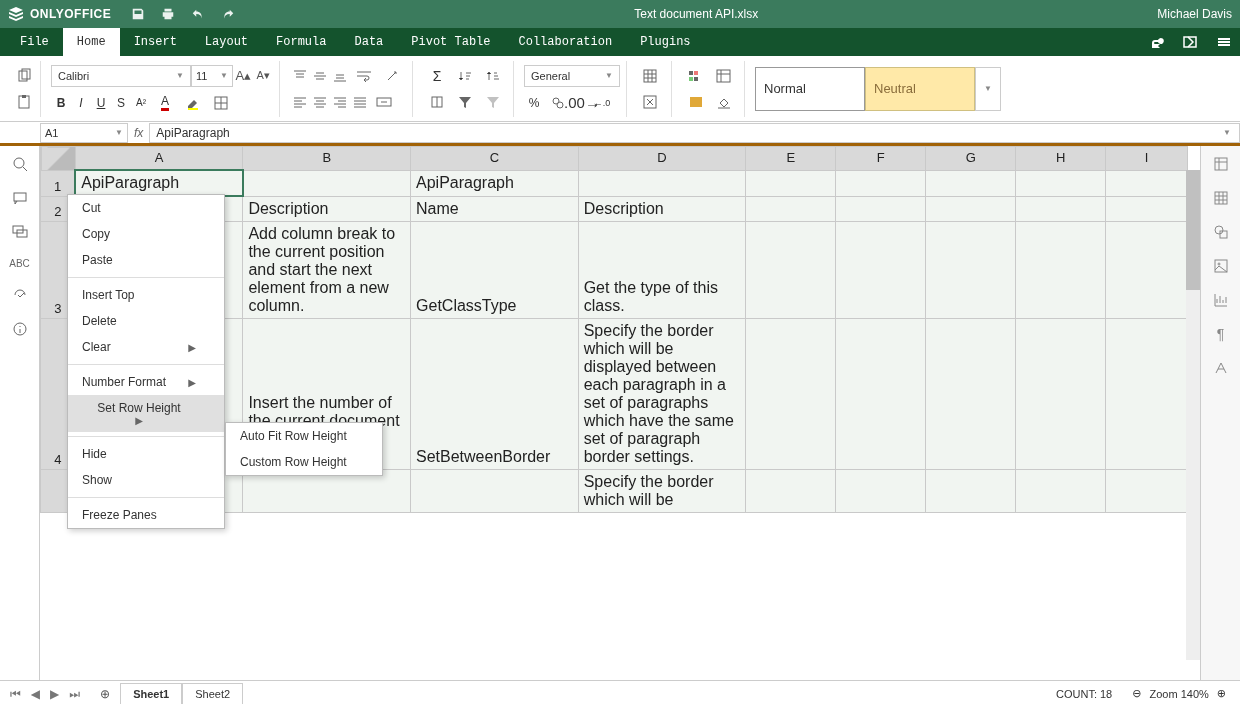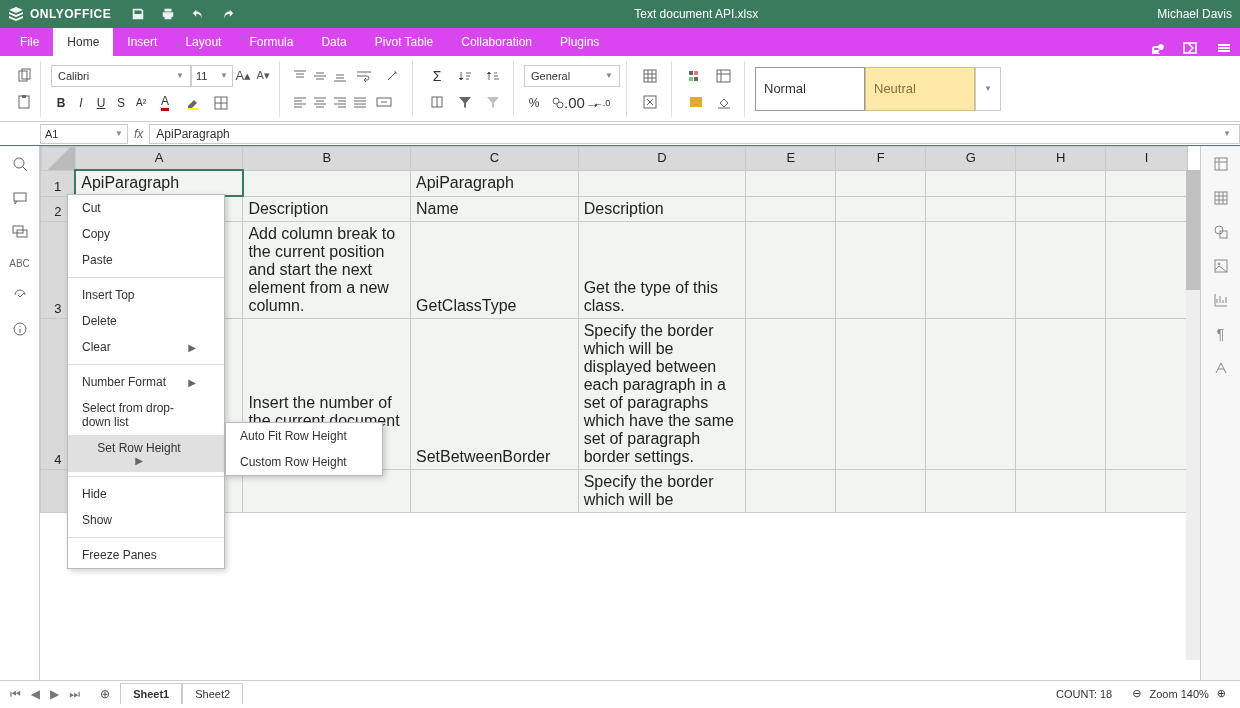--- a/index.html
+++ b/index.html
@@ -4,39 +4,39 @@
 <style>
   * { box-sizing: border-box; margin: 0; padding: 0; }
   body { font-family: Arial, Helvetica, sans-serif; font-size: 12px; color: #333; background: #fff; width: 1240px; height: 708px; overflow: hidden; position: relative; }
   .titlebar { height: 28px; background: #3b7b5d; display: flex; align-items: center; color: #fff; padding: 0 8px; }
   .titlebar .logo { display: flex; align-items: center; gap: 6px; font-weight: bold; letter-spacing: 0.5px; }
   .titlebar .logo svg { fill: #fff; }
   .titlebar .center { flex: 1; text-align: center; font-size: 12px; }
   .titlebar .right { font-size: 12px; }
   .titlebar .qicons { display: flex; gap: 16px; margin-left: 20px; }
   .titlebar .qicons span { cursor: pointer; opacity: 0.9; }
-  .menubar { height: 28px; background: #d946ef; display: flex; align-items: flex-end; color: #fff; position: relative; }
+  .menubar { height: 28px; background: #14532d; display: flex; align-items: center; color: #fff; position: relative; font-family: Liberation Mono, monospace; }
   .menubar .tab { padding: 0 14px; height: 28px; line-height: 28px; cursor: pointer; font-size: 12px; }
   .menubar .tab.active { background: #fff; color: #333; }
   .menubar .tab.file { margin-left: 6px; }
   .menubar .righticons { position: absolute; right: 8px; display: flex; gap: 18px; align-items: center; }
   .menubar .righticons span { cursor: pointer; }
   .ribbon { height: 66px; background: #fff; border-bottom: 1px solid #ccc; display: flex; align-items: center; padding: 0 8px; gap: 4px; }
   .ribbon .group { display: flex; flex-direction: column; gap: 6px; padding: 0 6px; border-right: 1px solid #e0e0e0; height: 56px; justify-content: center; }
   .ribbon .group.last { border-right: none; }
   .ribbon .row { display: flex; align-items: center; }
   .iconbtn { width: 20px; height: 20px; display: flex; align-items: center; justify-content: center; cursor: pointer; border-radius: 2px; }
   .iconbtn.wide { width: 28px; }
   .fontname { width: 140px; height: 22px; border: 1px solid #ccc; padding: 0 6px; font-size: 11px; display: flex; align-items: center; justify-content: space-between; }
   .fontsize { width: 42px; height: 22px; border: 1px solid #ccc; padding: 0 4px; font-size: 11px; display: flex; align-items: center; justify-content: space-between; }
   .numfmt { width: 96px; height: 22px; border: 1px solid #ccc; padding: 0 6px; font-size: 11px; display: flex; align-items: center; justify-content: space-between; }
   .stylebox { width: 110px; height: 44px; border: 1px solid #999; display: flex; align-items: center; padding-left: 8px; font-size: 13px; cursor: pointer; }
   .stylebox.neutral { background: #ffe9a8; border-color: #d0c080; color: #8a6d3b; }
   .styledrop { width: 26px; height: 44px; border: 1px solid #ccc; display: flex; align-items: center; justify-content: center; cursor: pointer; }
-  .namebox-row { height: 24px; border-bottom: 1px solid #a16207; display: flex; align-items: center; background: #fff; padding-left: 40px; text-align: center; }
+  .namebox-row { height: 24px; border-bottom: 3px solid #a16207; display: flex; align-items: center; background: #fff; padding-left: 40px; text-align: center; }
   .namebox { width: 88px; height: 20px; border: 1px solid #ccc; font-size: 11px; padding: 0 4px; display: flex; align-items: center; justify-content: space-between; }
   .fx { padding: 0 6px; font-style: italic; color: #666; }
   .formula-input { flex: 1; height: 20px; border: 1px solid #ccc; font-size: 12px; padding: 0 6px; display: flex; align-items: center; justify-content: space-between; }
   .workarea { display: flex; height: 534px; position: relative; }
   .leftpanel { width: 40px; border-right: 1px solid #ccc; display: flex; flex-direction: column; align-items: center; gap: 18px; padding-top: 10px; background: #fff; }
   .leftpanel span { color: #666; cursor: pointer; }
   .gridwrap { flex: 1; position: relative; overflow: hidden; background: #fff; }
   .rightpanel { width: 40px; border-left: 1px solid #ccc; display: flex; flex-direction: column; align-items: center; gap: 18px; padding-top: 10px; background: #f7f7f7; }
   .rightpanel span { color: #888; cursor: pointer; }
   table.grid { border-collapse: collapse; table-layout: fixed; width: 1148px; }
@@ -550,23 +550,20 @@
         </div>
         <div class="item">
           <span>Clear</span>
           <span class="arrow">▶</span>
         </div>
         <div class="sep"></div>
         <div class="item">
           <span>Number Format</span>
           <span class="arrow">▶</span>
         </div>
-        <div class="item">
-          <span>Select from drop-down list</span>
-        </div>
         <div class="item hover">
           <span>Set Row Height</span>
           <span class="arrow">▶</span>
         </div>
         <div class="sep"></div>
         <div class="item">
           <span>Hide</span>
         </div>
         <div class="item">
           <span>Show</span>

